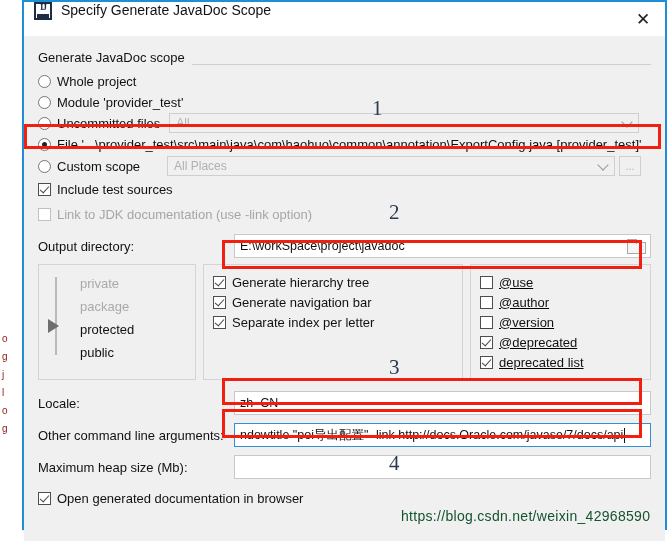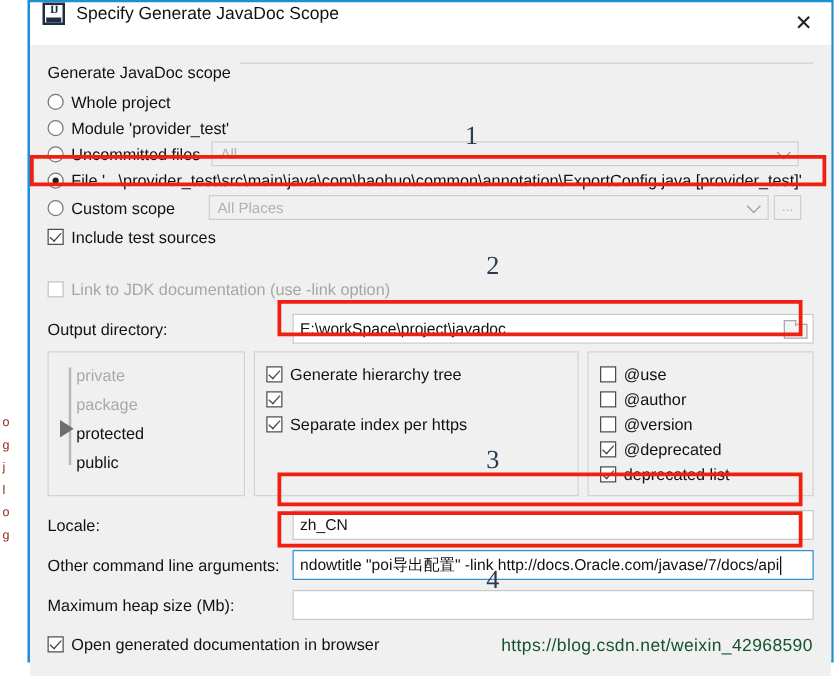--- a/index.html
+++ b/index.html
@@ -101,21 +101,21 @@
 
   .content {
     flex: 1 1 auto;
     background: #f0f0f0;
     padding: 10px 14px 0 14px;
     position: relative;
   }
 
   
   .group-head {
-    display: flex; align-items: flex-start;
+    display: flex; align-items: flex-end;
     font-size: 13px; color: #111;
     margin: 4px 0 6px 0;
   }
   .group-head .lbl { flex: 0 0 auto; padding-right: 7px; }
   .group-head .rule { flex: 1 1 auto; height: 1px; background: #cfcfcf; }
 
   .row {
     display: flex; align-items: center;
     height: 20px;
     margin-bottom: 1px;
@@ -233,23 +233,23 @@
     margin-left: 1px;
   }
 
   
   .panels { display: flex; gap: 7px; margin: 6px 0 0 0; }
   .panel {
     border: 1px solid #d4d4d4;
     background: #f0f0f0;
     padding: 7px 9px;
   }
-  .panel-vis { width: 158px; position: relative; padding-left: 22px; }
+  .panel-vis { width: 158px; position: relative; padding-left: 41px; }
   .panel-gen { width: 260px; }
-  .panel-tags { flex: 1 1 auto; }
+  .panel-tags { flex: 1 1 auto; text-decoration: underline; }
 
   .vis-track {
     position: absolute;
     left: 16px; top: 12px;
     width: 2px; height: 78px;
     background: #b9b9b9;
   }
   .vis-thumb {
     position: absolute;
     left: 9px; top: 54px;
@@ -370,21 +370,21 @@
         <span>All Places</span>
         <span class="chev"></span>
       </span>
       <span class="ellipsis-btn">...</span>
     </div>
 
     <div class="row" style="margin-top:3px">
       <span class="cbox on"></span>
       <span>Include test sources</span>
     </div>
-    <div class="row" style="margin-top:22px">
+    <div class="row" style="margin-top:5px">
       <span class="cbox dis"></span>
       <span class="lbl-dis">Link to JDK documentation (use -link option)</span>
     </div>
 
     <div class="field-row" style="margin-top:10px">
       <span class="field-label">Output directory:</span>
       <span class="txtinput">
         <span>E:\workSpace\project\javadoc</span>
         <span class="folder-ic"></span>
       </span>
@@ -401,24 +401,25 @@
         <div class="vis-item">public</div>
       </div>
 
       <div class="panel panel-gen">
         <div class="chk-item">
           <span class="cbox on"></span>
           <span>Generate hierarchy tree</span>
         </div>
         <div class="chk-item">
           <span class="cbox on"></span>
+          <span>Generate navigation bar</span>
         </div>
         <div class="chk-item">
           <span class="cbox on"></span>
-          <span>Separate index per https</span>
+          <span>Separate index per letter</span>
         </div>
       </div>
 
       <div class="panel panel-tags">
         <div class="chk-item">
           <span class="cbox"></span>
           <span>@use</span>
         </div>
         <div class="chk-item">
           <span class="cbox"></span>

